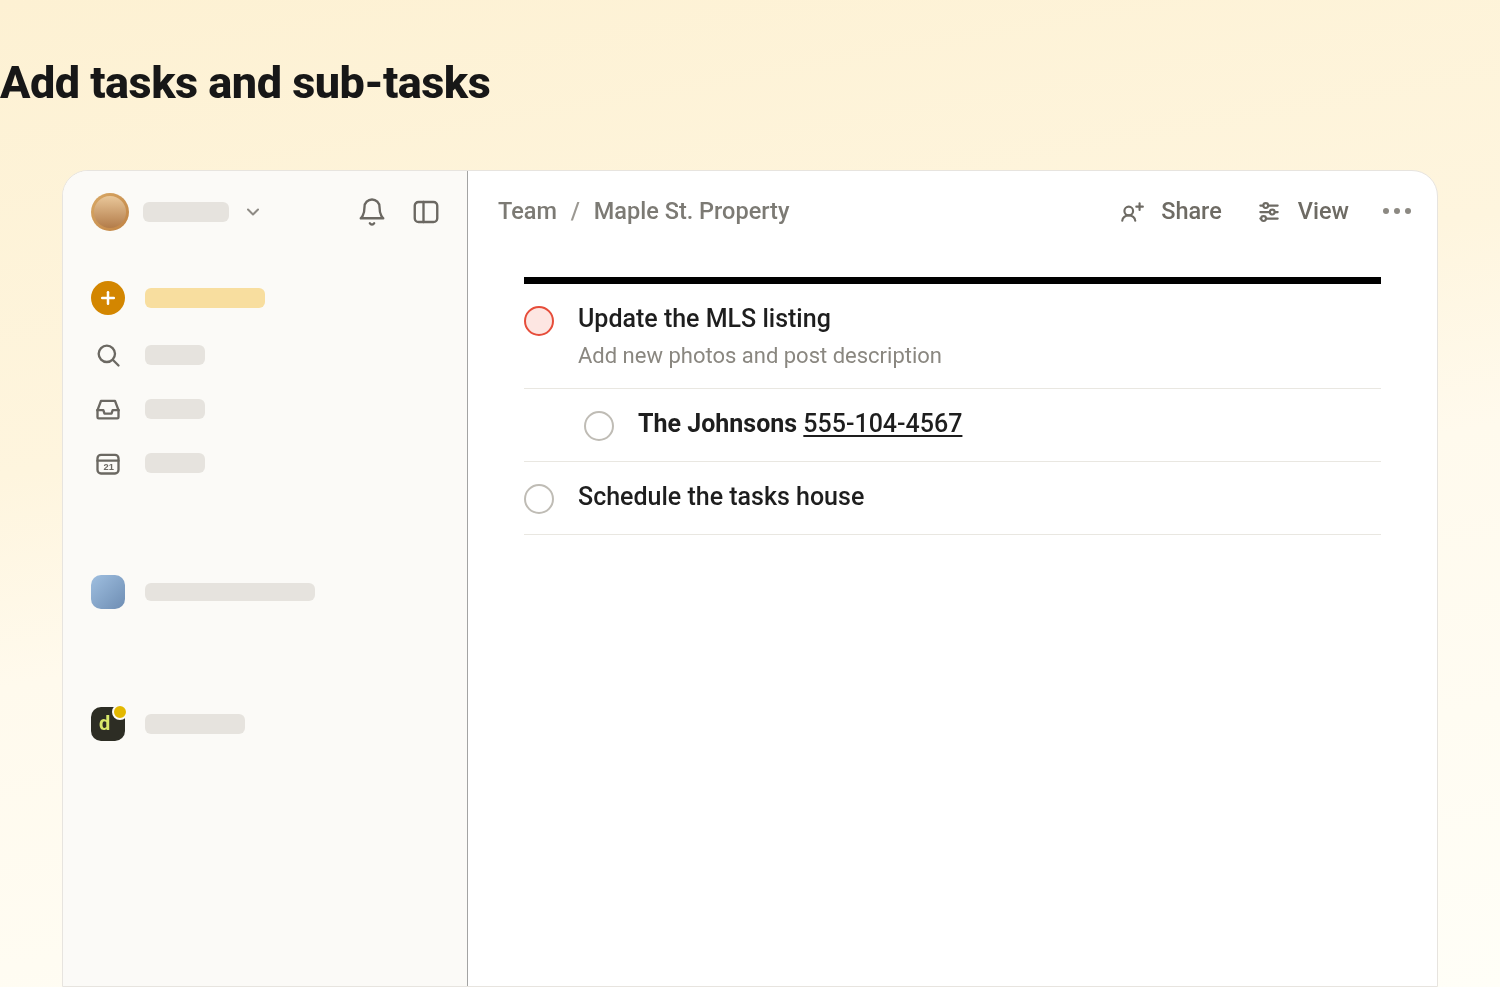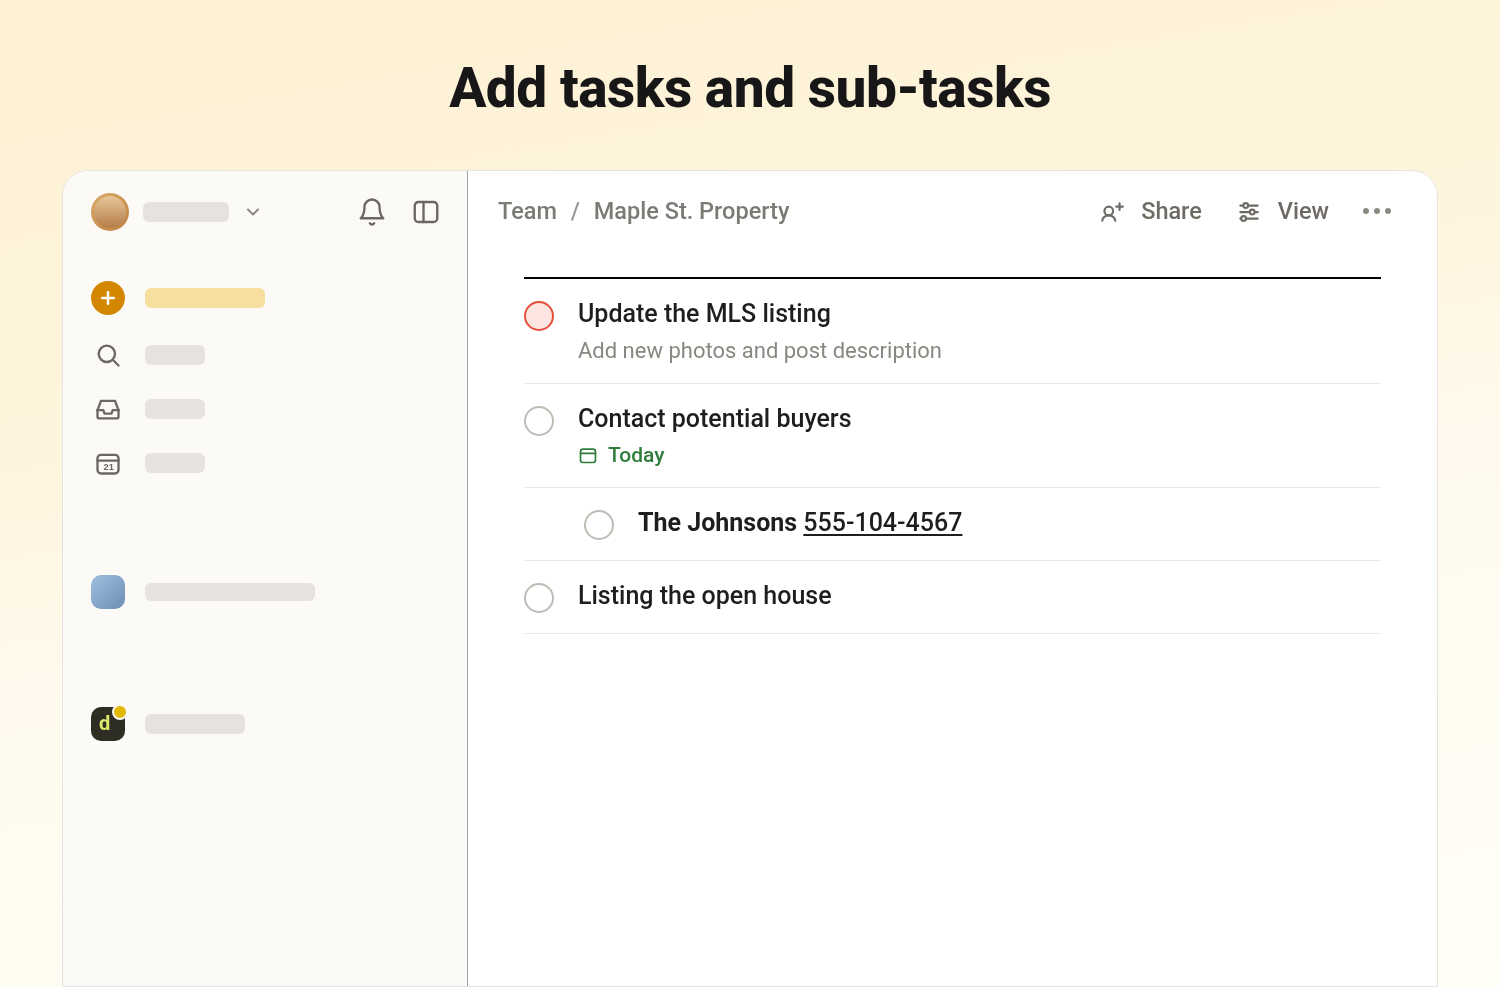--- a/index.html
+++ b/index.html
@@ -1,21 +1,21 @@
 <!DOCTYPE html>
 <html><head>
 <meta charset="utf-8">
 <style>
 * { box-sizing: border-box; margin:0; padding:0; }
 html,body { width:1500px; height:987px; font-family:-apple-system,BlinkMacSystemFont,"Segoe UI",Roboto,Helvetica,Arial,sans-serif; }
 body {
   background: linear-gradient(170deg, #fdf1d3 0%, #fef5de 38%, #fffaed 55%, #fffef7 100%);
   overflow:hidden;
 }
-.hero-title { text-align:center; font-size:55px; font-weight:800; color:#171717; padding-top:56px; letter-spacing:-0.5px;}
+.hero-title { font-size:45px; font-weight:800; color:#171717; padding-top:56px; letter-spacing:-0.5px;}
 .app-window {
   position:absolute;
   top:170px; left:62px;
   width:1376px; height:817px;
   background:#fff;
   border:1px solid #e7e4df;
   border-top-left-radius:26px;
   border-top-right-radius:26px;
   display:flex;
   overflow:hidden;
@@ -44,32 +44,32 @@
 .section-gap{height:46px;}
 
 .proj-avatar{width:34px;height:34px;border-radius:10px;background:linear-gradient(135deg,#9fbfe0,#6e8db3);}
 .proj-chip{width:170px;height:18px;border-radius:6px;background:#e6e3de;}
 .app-badge{width:34px;height:34px;border-radius:10px;background:#2d2d24;position:relative;}
 .app-badge::after{content:"";position:absolute;right:-3px;top:-3px;width:12px;height:12px;border-radius:50%;background:#e3b800;border:2px solid #fbfaf7;}
 .app-badge span{position:absolute;left:8px;top:4px;color:#d9e96a;font-weight:700;font-size:20px;}
 
 
 .main { flex:1; display:flex; flex-direction:column; }
-.topbar { display:flex; align-items:center; justify-content:space-between; padding:26px 46px 0 30px; }
+.topbar { display:flex; align-items:center; justify-content:space-between; padding:26px 26px 0 30px; }
 .breadcrumb { font-size:23.5px; color:#7c7a74; font-weight:500; }
 .breadcrumb .sep { margin:0 8px; color:#9b9892;}
 .actions { display:flex; align-items:center; gap:34px; }
 .act { display:flex; align-items:center; gap:16px; color:#6e6b64; font-size:23.5px; font-weight:500; }
 .more { display:flex; gap:5px; }
 .more span { width:6px; height:6px; border-radius:50%; background:#8c8982; }
 
 .content { padding:52px 56px 0 56px; }
 .page-title { font-size:44px; font-weight:800; color:#1b1b1b; margin-bottom:44px; letter-spacing:-0.5px;}
 
-.task-list { border-top:2px solid #000000; }
+.task-list { border-top:7px solid #000000; }
 .task { border-bottom:1px solid #e9e7e1; padding:20px 0 20px 0; display:flex; gap:24px; align-items:flex-start; }
 .task.sub { padding-left:60px; }
 .check { width:30px; height:30px; border-radius:50%; border:2.5px solid #bfbcb5; flex-shrink:0; margin-top:2px; }
 .check.red { border-color:#e64d3a; background:#fde6e2; }
 .task-body { display:flex; flex-direction:column; gap:10px; }
 .task-title { font-size:25px; color:#1e1e1e; font-weight:500; }
 .task-desc { font-size:22px; color:#8a8780; }
 .task-date { display:flex; align-items:center; gap:10px; color:#2f7d3a; font-size:21px; font-weight:500;}
 .sub .task-title { font-weight:700; }
 .phone { font-weight:500; text-decoration:underline; text-underline-offset:3px; }
@@ -213,49 +213,34 @@
       <div class="task-list">
 
         <div class="task">
           <div class="check red"></div>
           <div class="task-body">
             <div class="task-title">Update the MLS listing</div>
             <div class="task-desc">Add new photos and post description</div>
           </div>
         </div>
 
-        <div class="task">
-          <div class="check"></div>
-          <div class="task-body">
-            <div class="task-title">Contact potential buyers</div>
-            <div class="task-date">
-              <span>
-                <svg width="20" height="20" viewBox="0 0 24 24" fill="none" stroke="currentColor" stroke-width="2" stroke-linecap="round" stroke-linejoin="round">
-                    <rect x="3" y="5" width="18" height="16" rx="3"></rect>
-                    <line x1="3" y1="10" x2="21" y2="10"></line>
-                  </svg>
-              </span>
-              <span>Today</span>
-            </div>
-          </div>
-        </div>
 
         <div class="task sub">
           <div class="check"></div>
           <div class="task-body">
             <div class="task-title">
               <span>The Johnsons</span> <span class="phone">555-104-4567</span>
             </div>
           </div>
         </div>
 
         <div class="task">
           <div class="check"></div>
           <div class="task-body">
-            <div class="task-title">Listing the open house</div>
+            <div class="task-title">Schedule the tasks house</div>
           </div>
         </div>
 
       </div>
     </div>
   </main>
 
 </div>
 
 </body></html>

